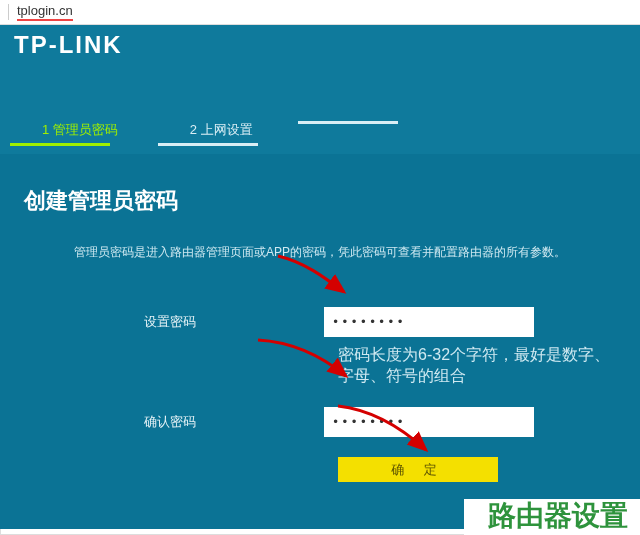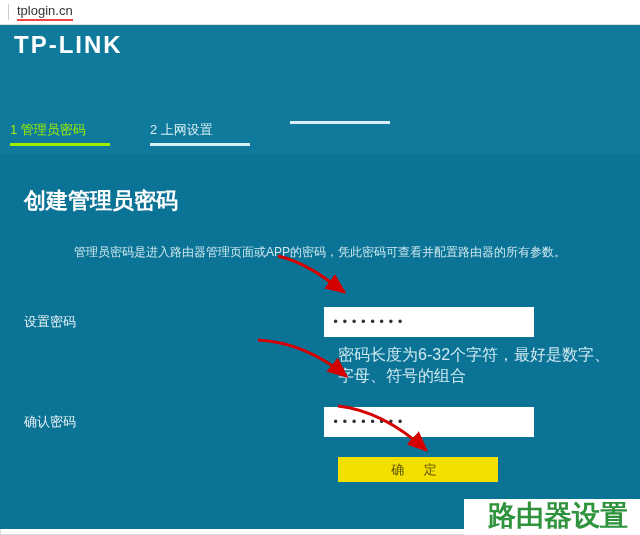--- a/index.html
+++ b/index.html
@@ -60,21 +60,21 @@
     padding: 0 10px;
   }
   .step {
     display: flex;
     flex-direction: column;
     margin-right: 40px;
     font-size: 13px;
     color: #d9eef5;
   }
   .step.active .lbl { color: #9fef00; }
-  .step .lbl { padding-bottom: 4px; white-space: nowrap; }
+  .step .lbl { padding-bottom: 4px; white-space: nowrap; margin-left: 32px; }
   .step .underline {
     height: 3px;
     width: 100px;
     background: #d9eef5;
   }
   .step.active .underline { background: #9fef00; }
   
   .content {
     background: #0b7395;
     padding: 32px 24px 0 24px;
@@ -94,21 +94,21 @@
     margin-bottom: 46px;
     text-align: center;
   }
   .form-row {
     display: flex;
     align-items: center;
     margin-bottom: 8px;
   }
   .form-lbl {
     width: 300px;
-    text-align: left;
+    text-align: center;
     color: #e6f3f7;
     font-size: 13px;
     padding-right: 8px;
     box-sizing: border-box;
   }
   .form-in {
     width: 210px;
     height: 30px;
     background: #fff;
     display: flex;

